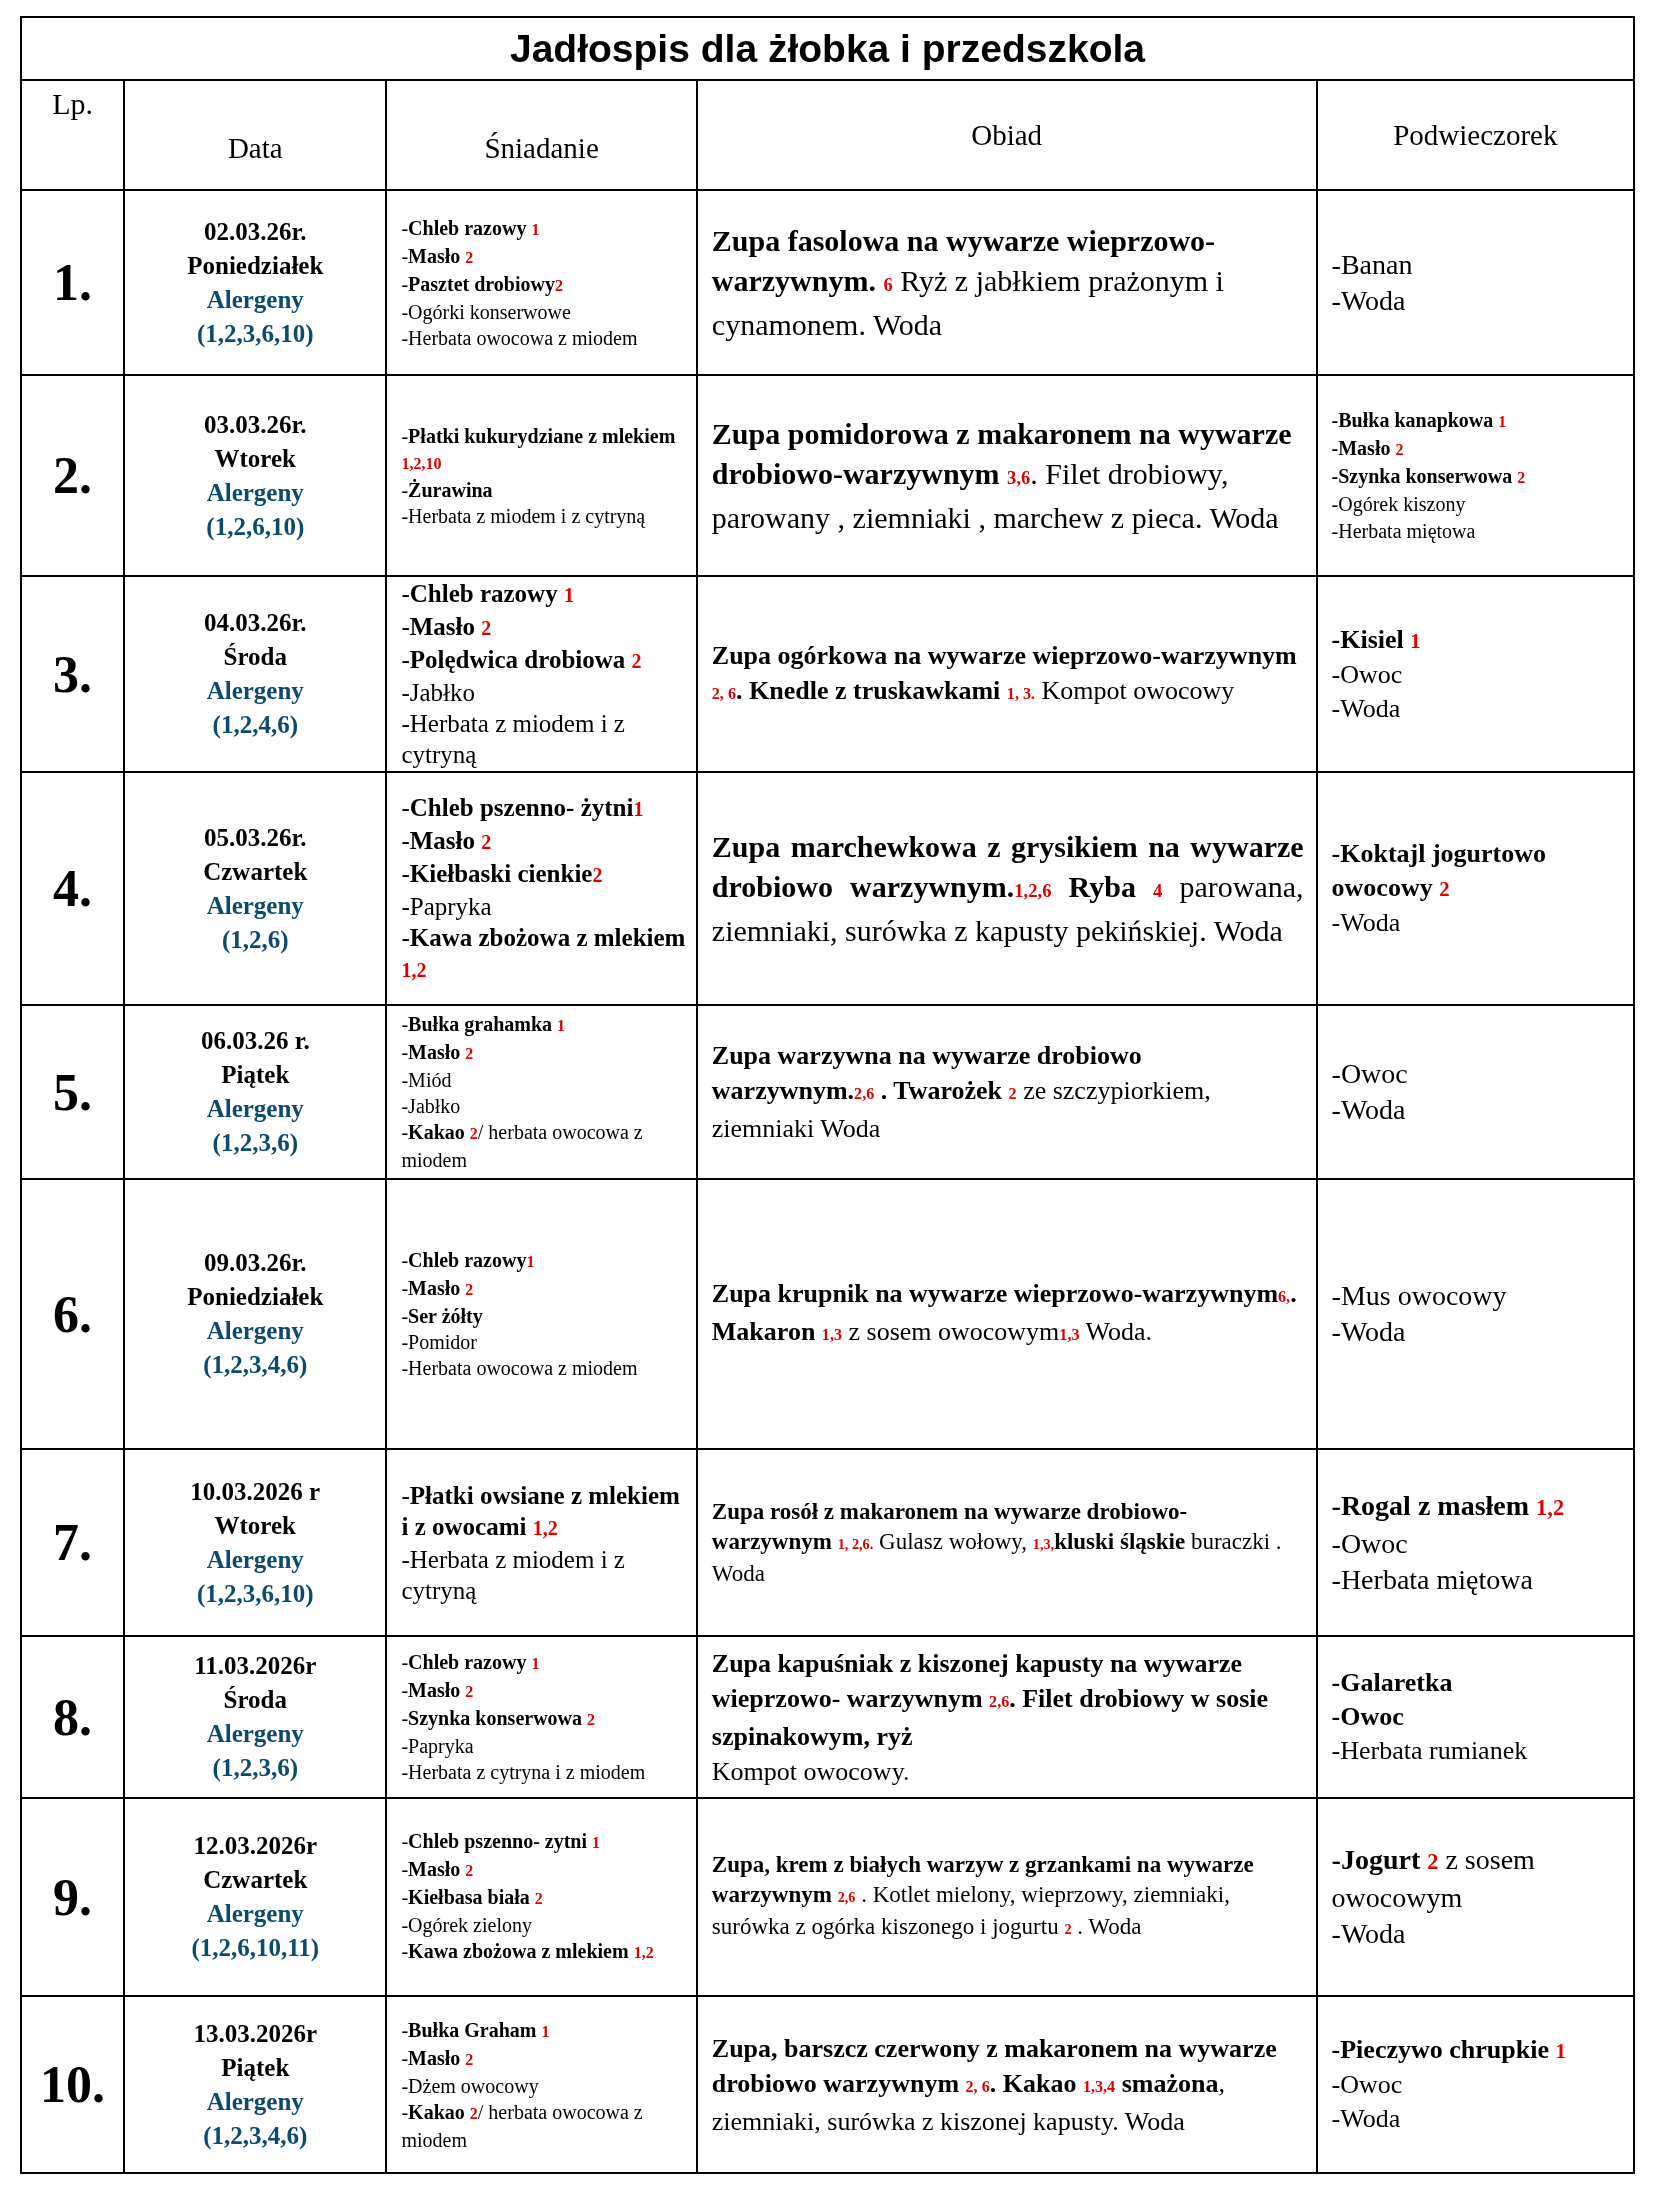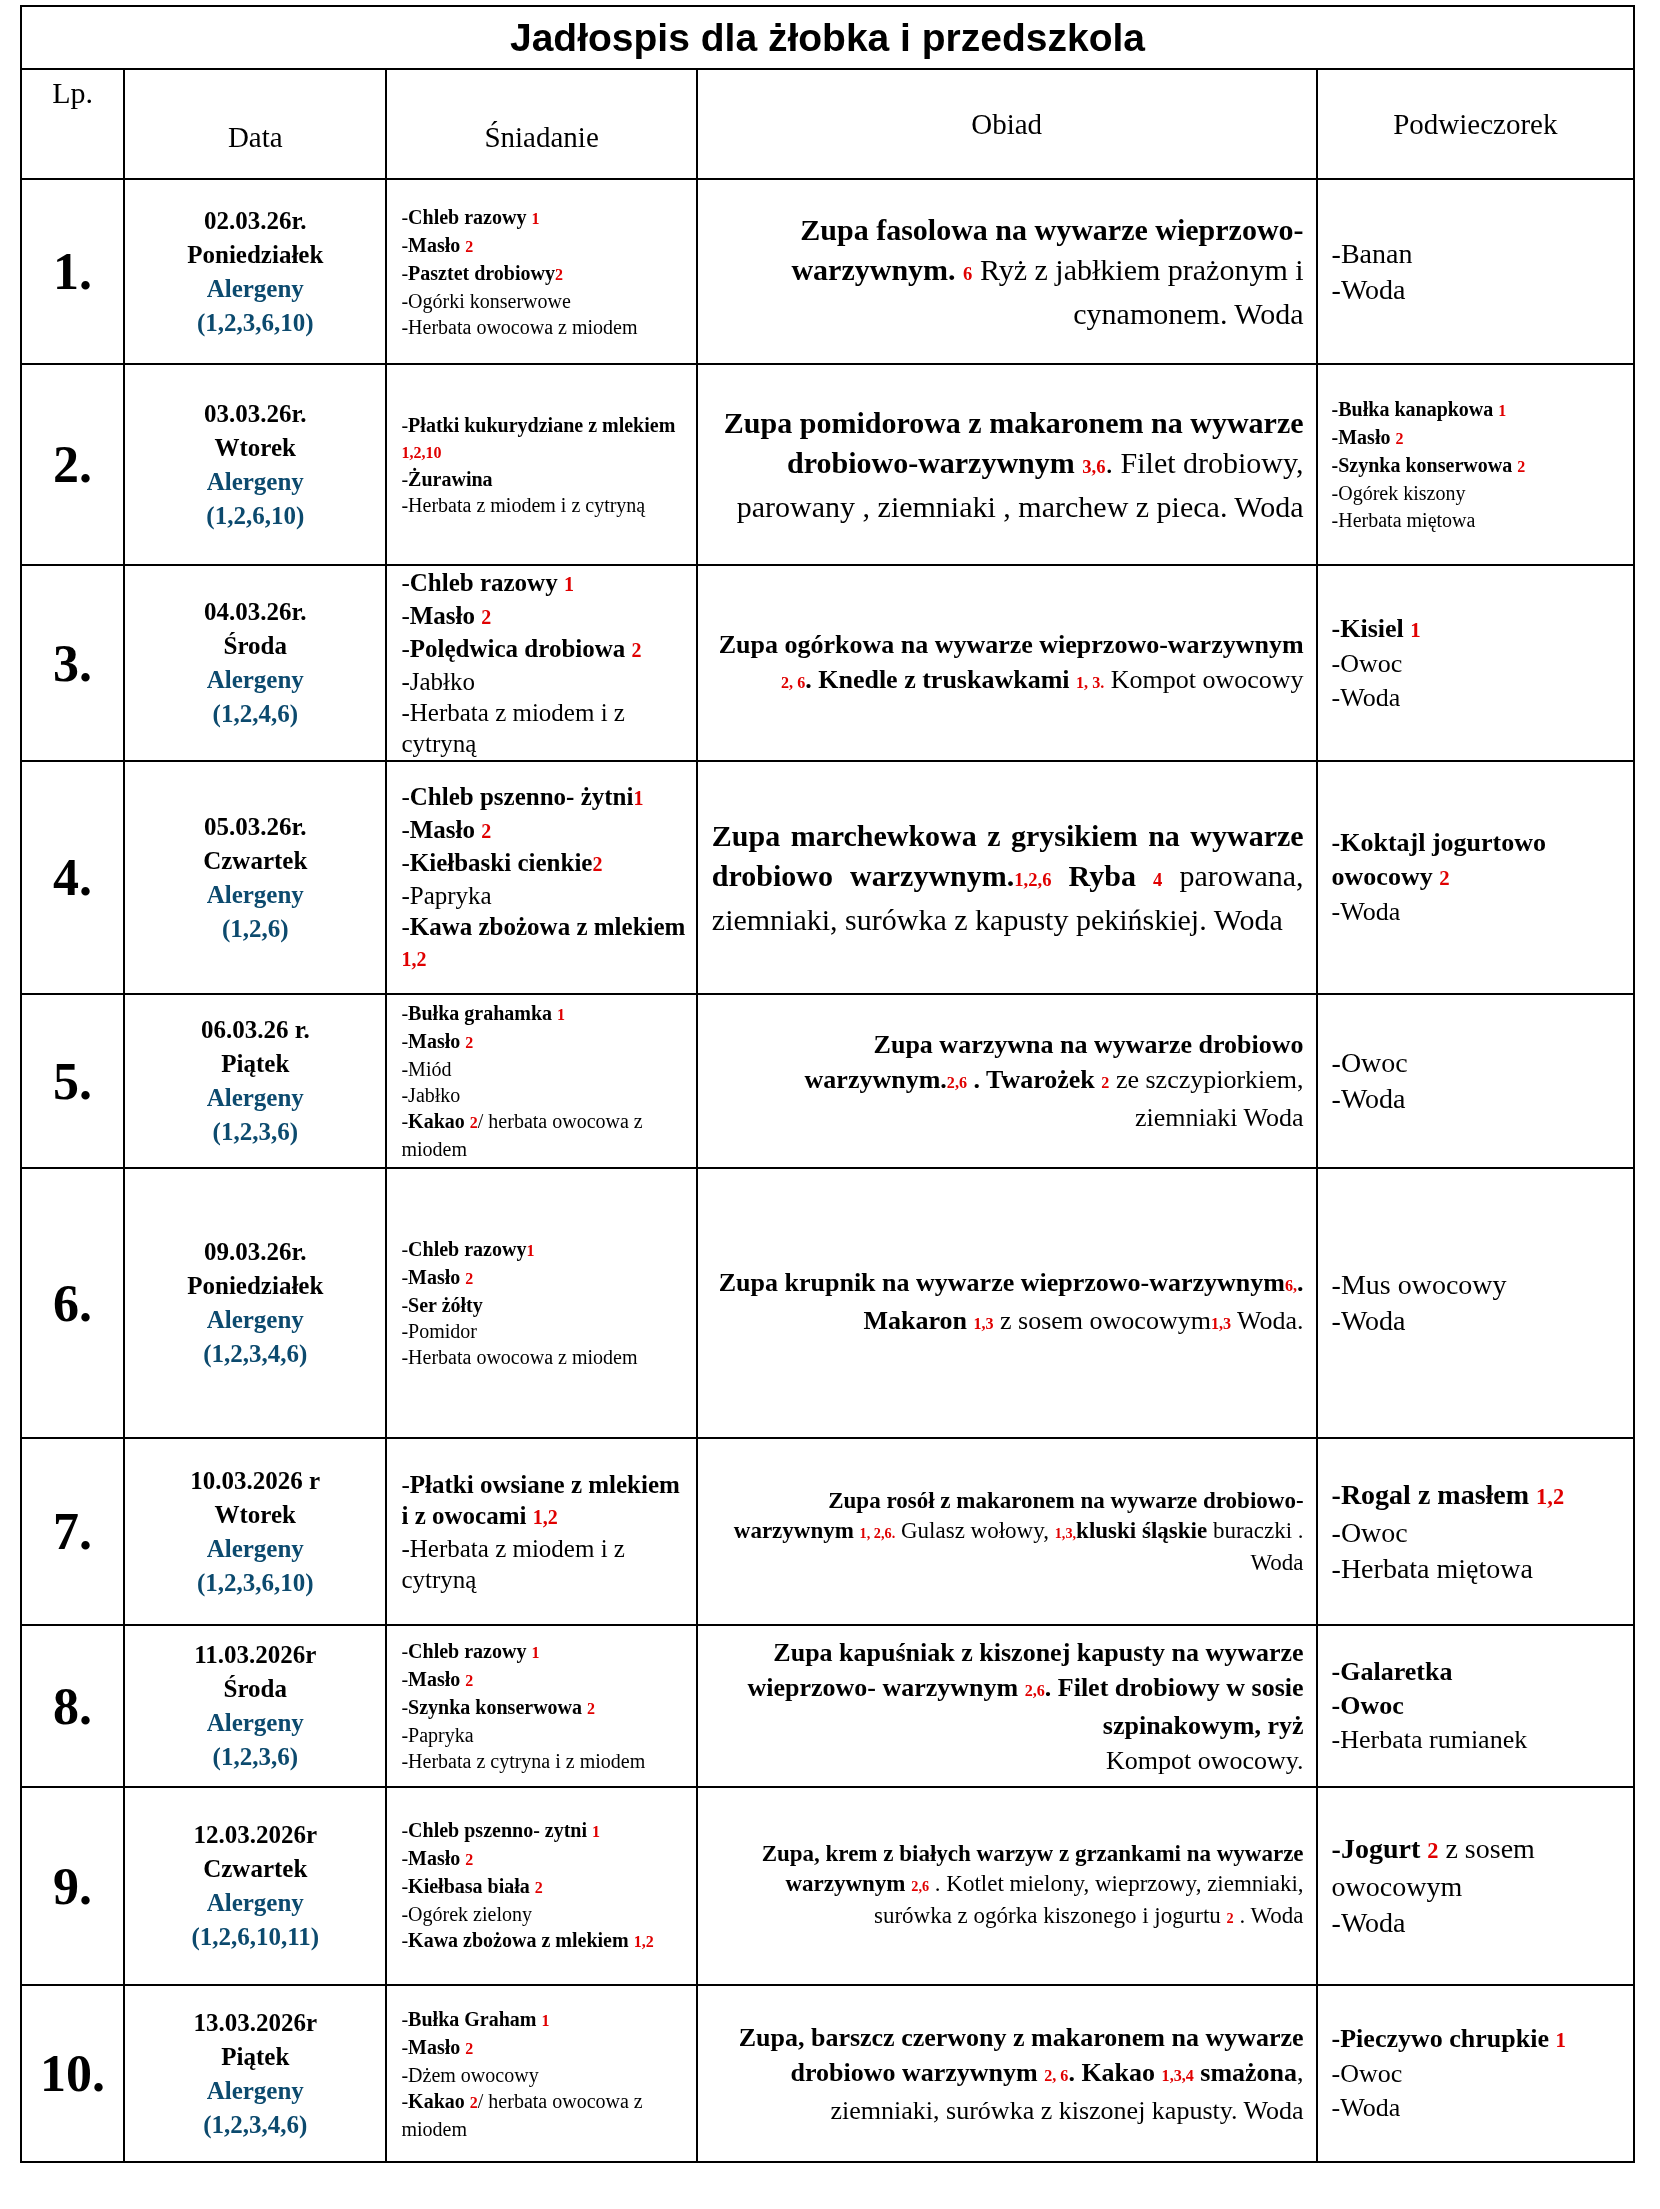--- a/index.html
+++ b/index.html
@@ -1,36 +1,36 @@
 <!DOCTYPE html>
 <html><head>
 <meta charset="utf-8">
 <style>
   html, body { margin: 0; padding: 0; background: #ffffff; }
   body { width: 1660px; height: 2209px; position: relative; overflow: hidden;
          font-family: "Liberation Serif", "DejaVu Serif", serif; color: #000; }
-  .sheet { position: absolute; left: 20px; top: 5px; width: 1615px; }
+  .sheet { position: absolute; left: 20px; top: 16px; width: 1615px; }
   table { border-collapse: collapse; width: 1615px; table-layout: fixed; }
   td, th { border: 2px solid #000; padding: 0; vertical-align: middle; }
   .title-cell { height: 61px; text-align: center;
     font-family: "Liberation Sans", "DejaVu Sans", sans-serif; font-weight: bold; font-size: 39px; }
   .hdr th { height: 82px; font-weight: normal; font-size: 29px; margin-top: 35px; }
   .hdr th.lp { vertical-align: top; padding-top: 6px; font-size: 30px; }
   .hdr th.data, .hdr th.snia { padding-top: 26px; border-radius: 15px; }
   .col-lp { width: 103px; }
   .col-data { width: 262px; }
   .col-snia { width: 310px; }
   .col-obiad { width: 619px; }
   .col-pod { width: 317px; }
   .lp-cell { text-align: center; font-weight: bold; font-size: 52px; }
   .date-cell { text-align: center; font-weight: bold; font-size: 25px; line-height: 34px; margin-left: 42px; }
   .date-cell .red { color: #0c4a6e; }
   .snia-cell { padding: 0 8px 0 14px; font-size: 20px; line-height: 26px; }
   .snia-cell.big { font-size: 25px; line-height: 31px; }
-  .obiad-cell { padding: 0 12px 0 14px; font-size: 30px; line-height: 40px; text-align: right; }
+  .obiad-cell { padding: 0 12px 0 14px; font-size: 30px; line-height: 40px; }
   .obiad-cell.mid { font-size: 26px; line-height: 35px; font-family: Liberation Serif, serif; }
   .obiad-cell.sm { font-size: 23px; line-height: 30px; }
   .obiad-cell.justify { text-align: justify; margin-top: 21px; }
   .pod-cell { padding: 0 10px 0 14px; font-size: 28px; line-height: 36px; }
   .pod-cell.sm { font-size: 20px; line-height: 27px; }
   .pod-cell.mid { font-size: 26px; line-height: 34px; }
   .line { display: block; }
   .b { font-weight: bold; }
   .al { color: #e00000; font-weight: bold; font-size: 0.8em; }
   .al.n { font-size: 0.62em; }

